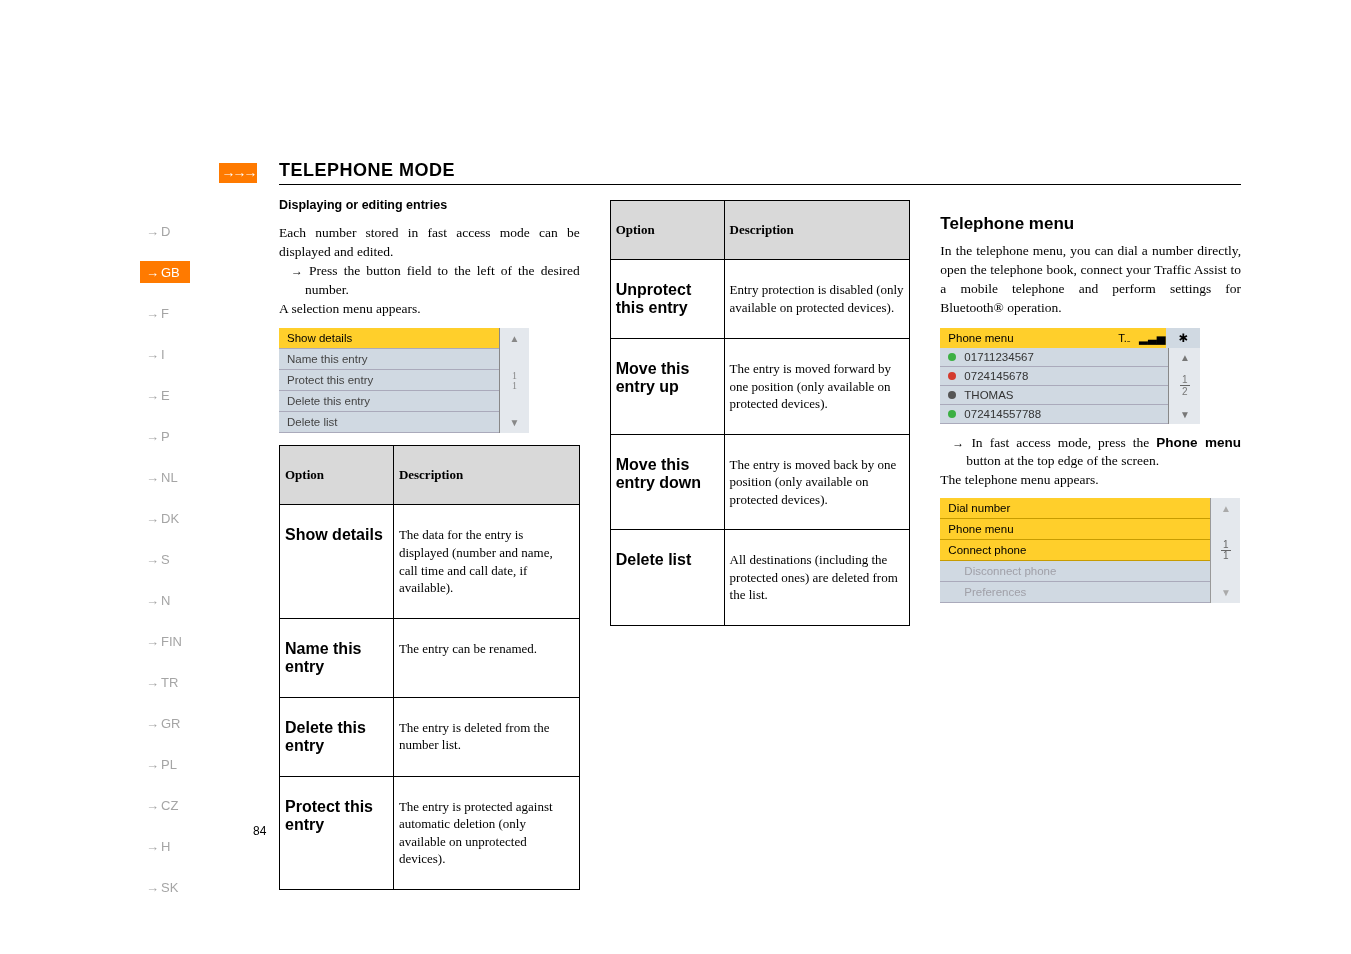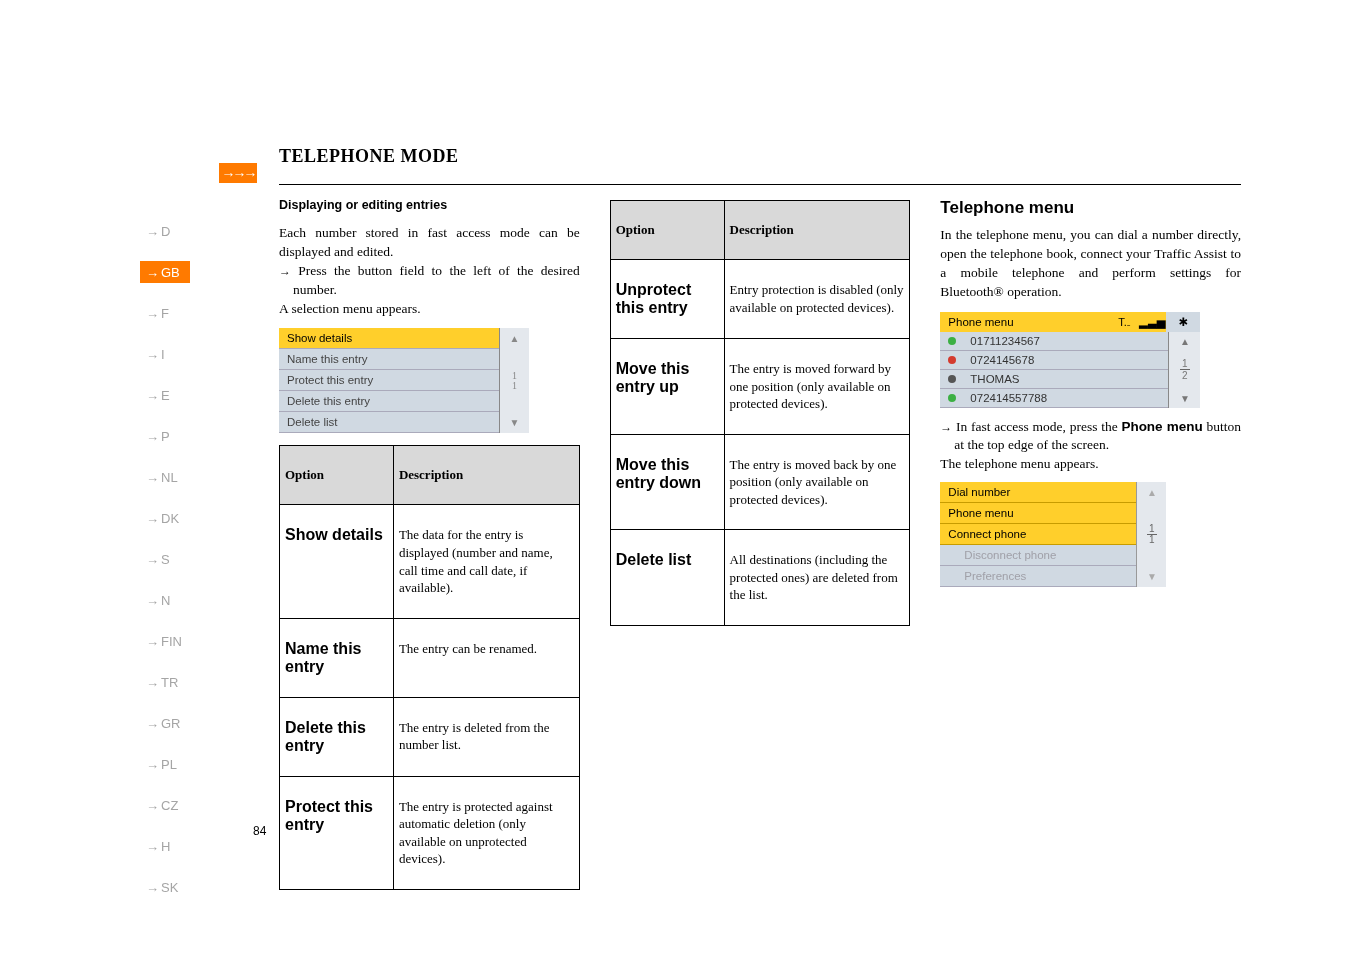--- a/index.html
+++ b/index.html
@@ -22,23 +22,23 @@
     background: #ff7a00;
     color: #fff;
     font-size: 14px;
     letter-spacing: -3px;
     display: flex;
     align-items: center;
     justify-content: center;
   }
   .header-title {
     position: absolute;
-    top: 146px;
+    top: 160px;
     left: 279px;
-    font-family: Liberation Serif, serif;
+    font-family: Liberation Sans, sans-serif;
     font-weight: bold;
     font-size: 18px;
     letter-spacing: 0.5px;
   }
   .header-rule {
     position: absolute;
     top: 184px;
     left: 279px;
     right: 110px;
     border-top: 1px solid #000;
@@ -95,20 +95,21 @@
     line-height: 1.4;
     text-align: justify;
   }
   .instr {
     font-family: Georgia, serif;
     font-size: 13.5px;
     line-height: 1.4;
     padding-left: 14px;
     text-indent: -14px;
     text-align: justify;
+    margin-left: 12px;
   }
   .instr .arr { font-size: 12px; }
   .menu-screenshot-wrap {
     display: flex;
     width: 250px;
     margin: 10px 0 12px 0;
   }
   .menu-screenshot-wrap .items {
     flex: 1;
     display: flex;
@@ -167,20 +168,21 @@
   table.options td.desc {
     font-family: Georgia, serif;
     line-height: 1.35;
   }
 
   .section-title {
     font-family: Arial, sans-serif;
     font-weight: bold;
     font-size: 17px;
     margin-bottom: 8px;
+    margin-top: 16px;
   }
 
   .phone-screenshot {
     width: 260px;
     margin: 10px 0 10px 0;
     font-family: Arial, sans-serif;
     font-size: 11.5px;
   }
   .phone-screenshot .header-row {
     display: flex;
@@ -218,21 +220,21 @@
     flex: 1;
     display: flex;
     flex-direction: column;
   }
   .phone-screenshot .list-row {
     display: flex;
     align-items: center;
     background: #d0d9e2;
     border-bottom: 1px solid #aab;
     padding: 3px 6px;
-    gap: 12px;
+    gap: 6px;
     color: #333;
   }
   .phone-screenshot .list-row .dot {
     width: 12px; height: 12px;
     display: inline-block;
     position: relative;
   }
   .phone-screenshot .list-row .dot::before {
     content: '';
     position: absolute;
@@ -254,21 +256,21 @@
     color: #777;
     display: flex;
     align-items: center;
     justify-content: center;
     font-size: 10px;
   }
   .phone-screenshot .scrollcol .tri { flex: 1; }
   .phone-screenshot .scrollcol .mid { flex: 2; flex-direction: column; line-height: 1.1; }
 
   .tele-menu-shot {
-    width: 226px;
+    width: 300px;
     font-family: Arial, sans-serif;
     font-size: 11.5px;
     margin-top: 8px;
     display: flex;
   }
   .tele-menu-shot .items { flex: 1; display: flex; flex-direction: column; }
   .tele-menu-shot .items > div {
     padding: 4px 8px;
     border-bottom: 1px solid #aab;
   }

